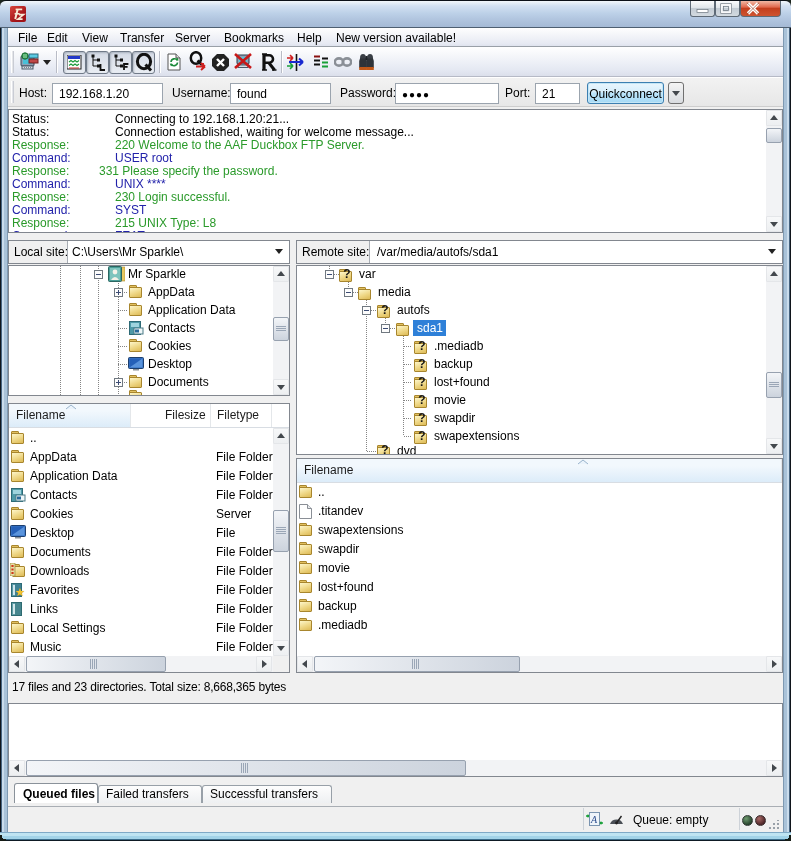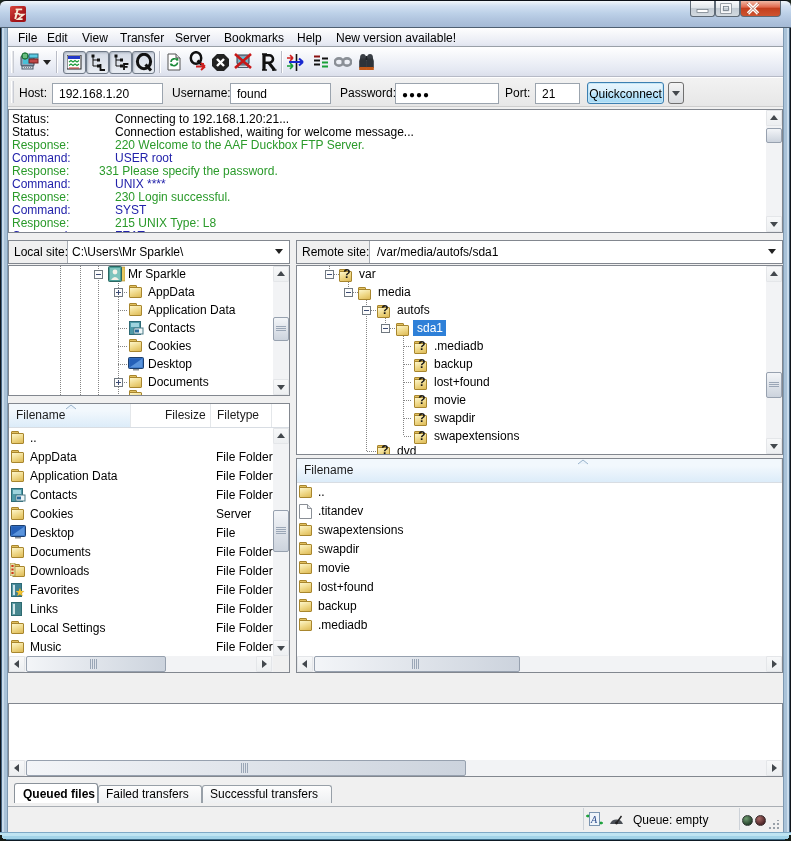--- a/index.html
+++ b/index.html
@@ -511,20 +511,21 @@
   </div>
   <div class="track" style="left:297px;top:656px;width:485px;height:16px"></div>
   <div class="sbb" style="left:297px;top:656px;width:16px;height:16px"></div>
     <div class="arl" style="left:302px;top:660px"></div>
   <div class="sbb" style="left:766px;top:656px;width:16px;height:16px"></div>
     <div class="arr" style="left:772px;top:660px"></div>
   <div class="sth" style="left:314px;top:656px;width:206px;height:16px"></div>
   <div class="abs" style="left:412px;top:659px;width:7px;height:10px;background:repeating-linear-gradient(90deg,#9aa6b6 0 1px,transparent 1px 2px)"></div>
 
   <div class="gray" style="left:8px;top:674px;width:282px;height:23px"></div>
+  <div class="txt" style="left:12px;top:680px;letter-spacing:-.2px">17 files and 23 directories. Total size: 8,668,365 bytes</div>
   <div class="gray" style="left:296px;top:674px;width:487px;height:23px"></div>
 
   <div class="panel" id="queuep" style="left:8px;top:703px;width:775px;height:74px"></div>
   <div class="track" style="left:9px;top:760px;width:773px;height:16px"></div>
   <div class="sbb" style="left:9px;top:760px;width:16px;height:16px"></div>
     <div class="arl" style="left:14px;top:764px"></div>
   <div class="sbb" style="left:766px;top:760px;width:16px;height:16px"></div>
     <div class="arr" style="left:772px;top:764px"></div>
   <div class="sth" style="left:26px;top:760px;width:440px;height:16px"></div>
   <div class="abs" style="left:241px;top:763px;width:7px;height:10px;background:repeating-linear-gradient(90deg,#9aa6b6 0 1px,transparent 1px 2px)"></div>

